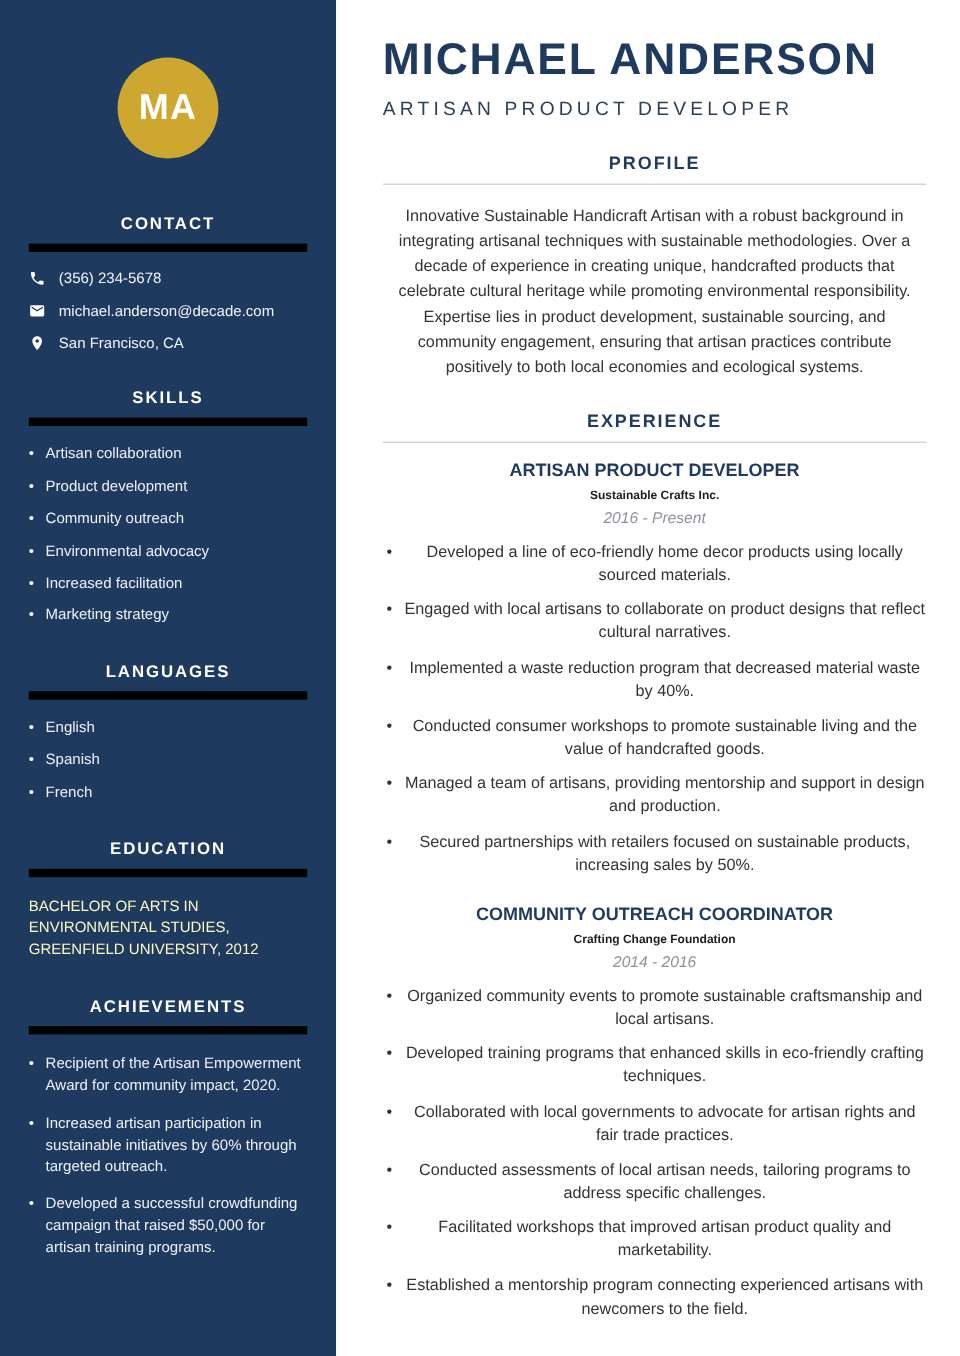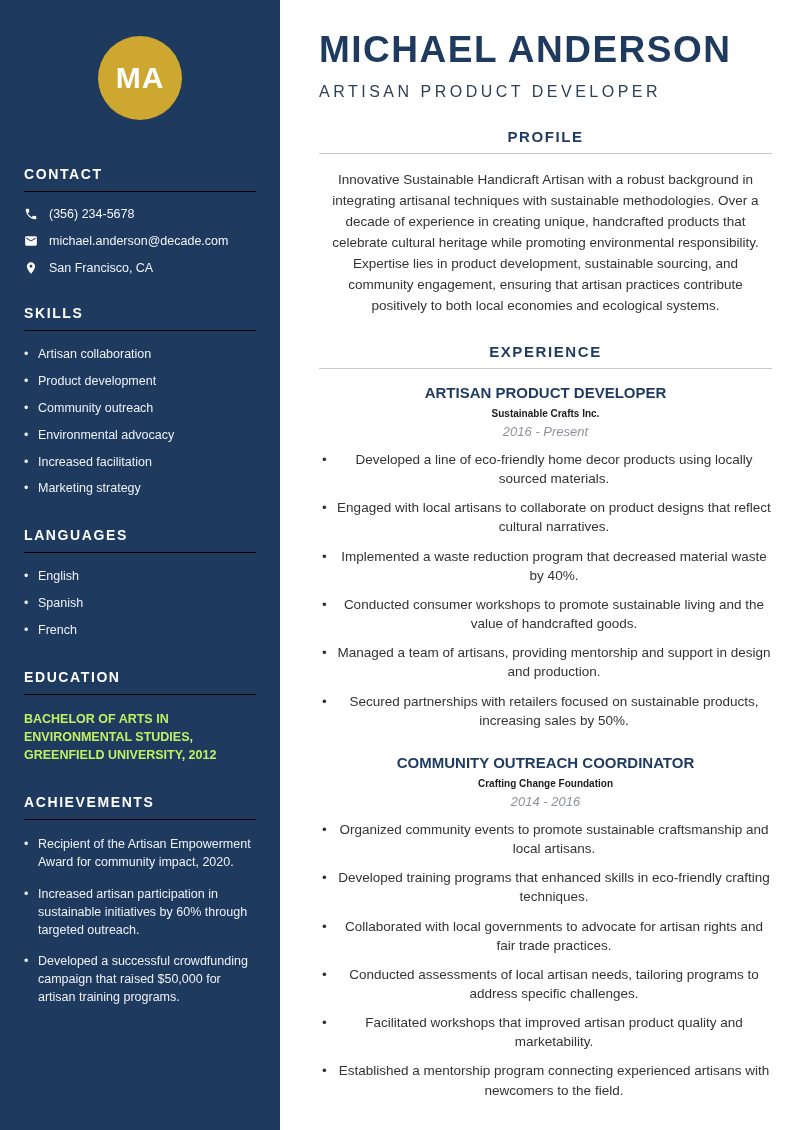--- a/index.html
+++ b/index.html
@@ -8,49 +8,49 @@
     width: 800px; height: 1130px;
     font-family: "Liberation Sans", sans-serif;
     overflow: hidden;
   }
   .page { display: flex; width: 800px; height: 1130px; }
 
   
   .sidebar {
     width: 280px; min-width: 280px; height: 1130px;
     background: #1f3a5f; color: #ffffff;
-    padding: 36px 24px 30px 24px;
+    padding: 48px 24px 30px 24px;
   }
   .avatar-wrap { text-align: center; margin-bottom: 46px; }
   .avatar {
     width: 84px; height: 84px; border-radius: 50%;
     background: #cda72f; color: #ffffff;
     display: inline-flex; align-items: center; justify-content: center;
     font-size: 30px; font-weight: bold; letter-spacing: 1px;
   }
   .side-section { margin-bottom: 30px; }
   .side-heading {
     font-size: 14px; font-weight: bold; letter-spacing: 1.6px;
-    border-bottom: 1px solid #000000;
-    padding-bottom: 9px; margin-bottom: 15px;
+    border-bottom: 7px solid #000000;
+    padding-bottom: 9px; margin-bottom: 15px; text-align: center;
   }
   .contact-row { display: flex; align-items: center; gap: 11px; margin-bottom: 13px; }
   .contact-row .icon { width: 14px; height: 14px; flex: 0 0 14px; }
   .contact-row .icon svg { width: 14px; height: 14px; fill: #ffffff; display: block; }
   .contact-text { font-size: 12.5px; color: #f2f4f7; }
   .side-list { list-style: none; }
   .side-list li {
     position: relative; padding-left: 14px;
     font-size: 12.5px; color: #eef1f5;
     margin-bottom: 10px; line-height: 1.35;
   }
   .side-list li::before { content: "\2022"; position: absolute; left: 0; top: 0; color: #eef1f5; }
   .degree {
-    font-size: 12.5px; font-weight: bold; line-height: 1.45;
-    text-transform: uppercase; color: #bef264;
+    font-size: 12.5px; font-weight: normal; line-height: 1.45;
+    text-transform: uppercase; color: #fef9c3;
   }
   .achieve-list li { margin-bottom: 13px; line-height: 1.45; }
 
   
   .main { flex: 1; padding: 30px 28px 0 39px; }
   .name {
     font-size: 37px; font-weight: bold; color: #1f3a5f;
     letter-spacing: 1.5px; line-height: 1.1;
   }
   .headline {

